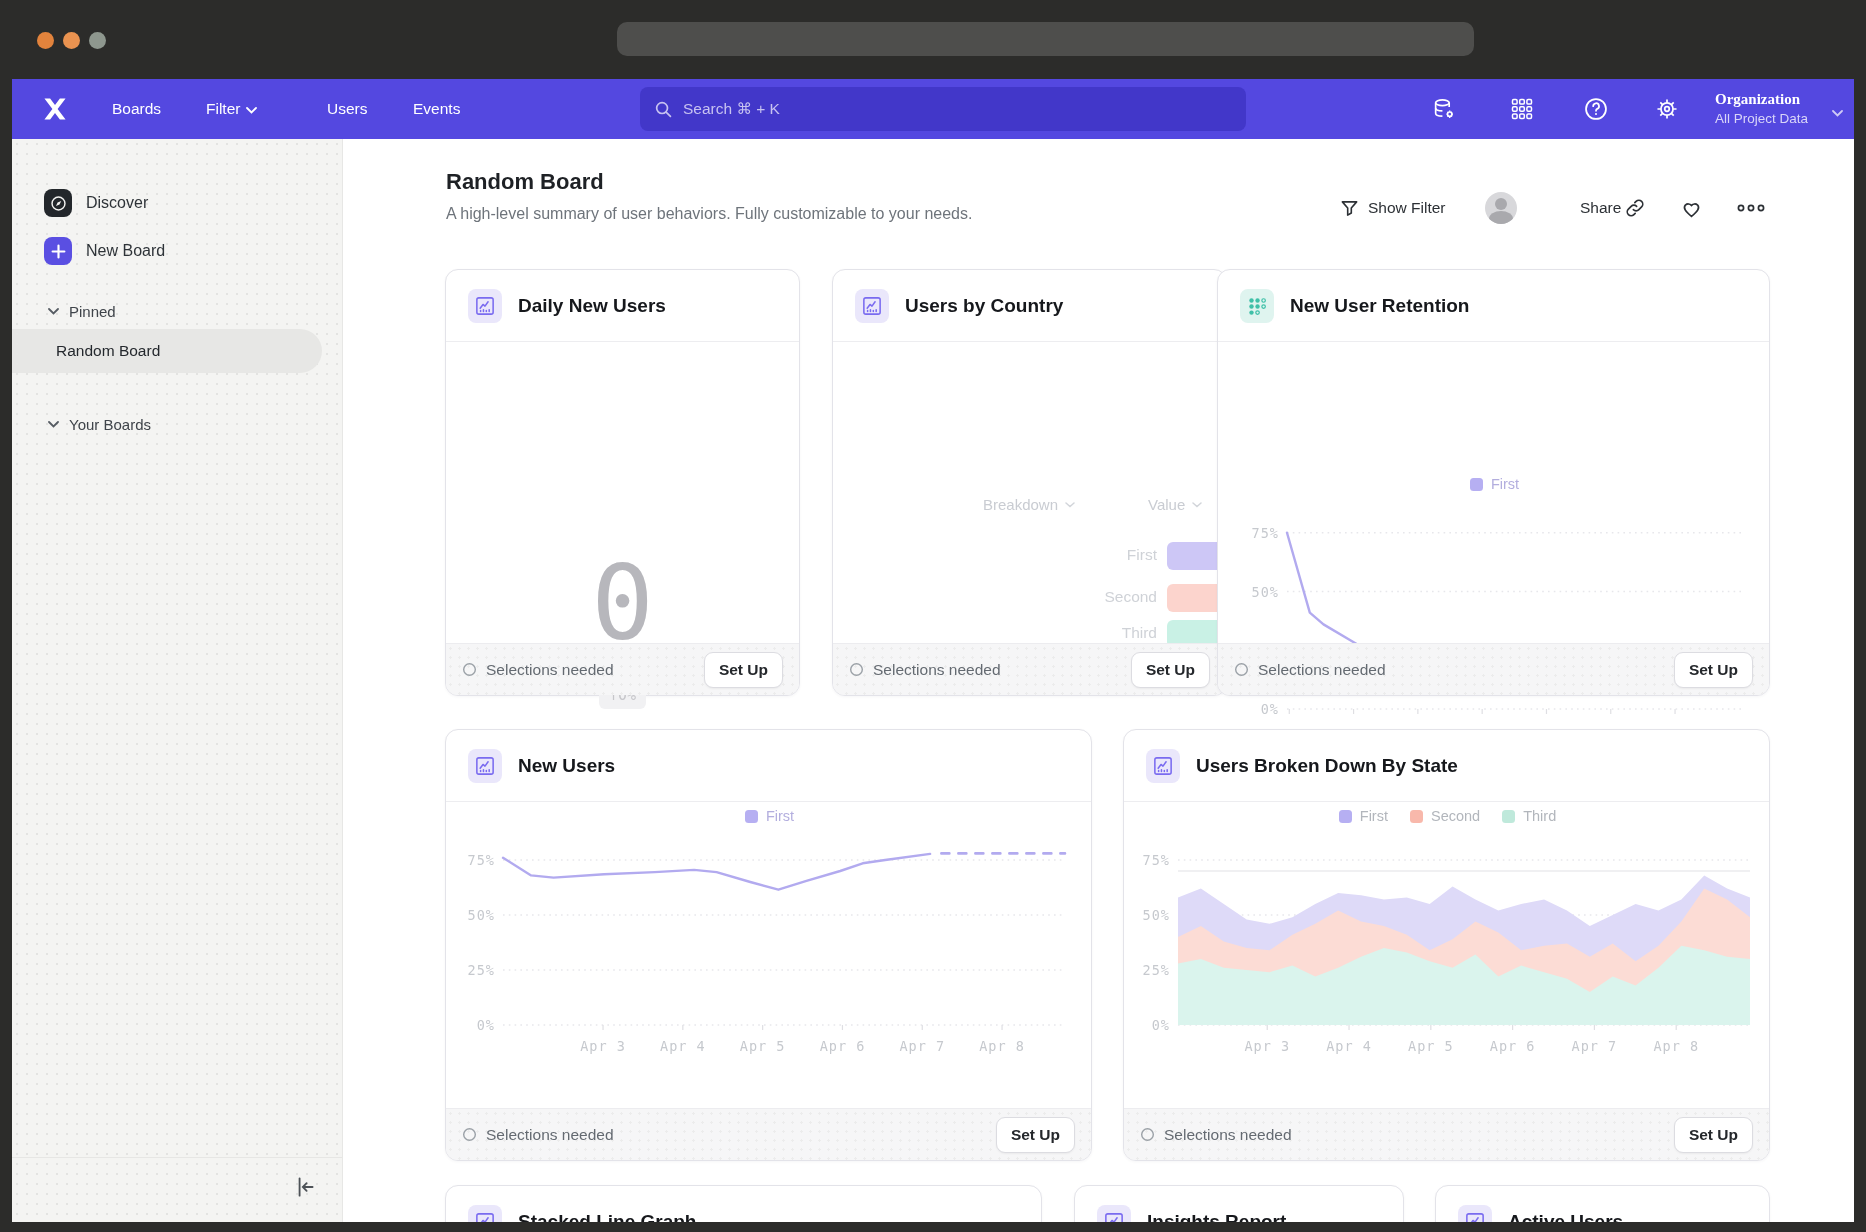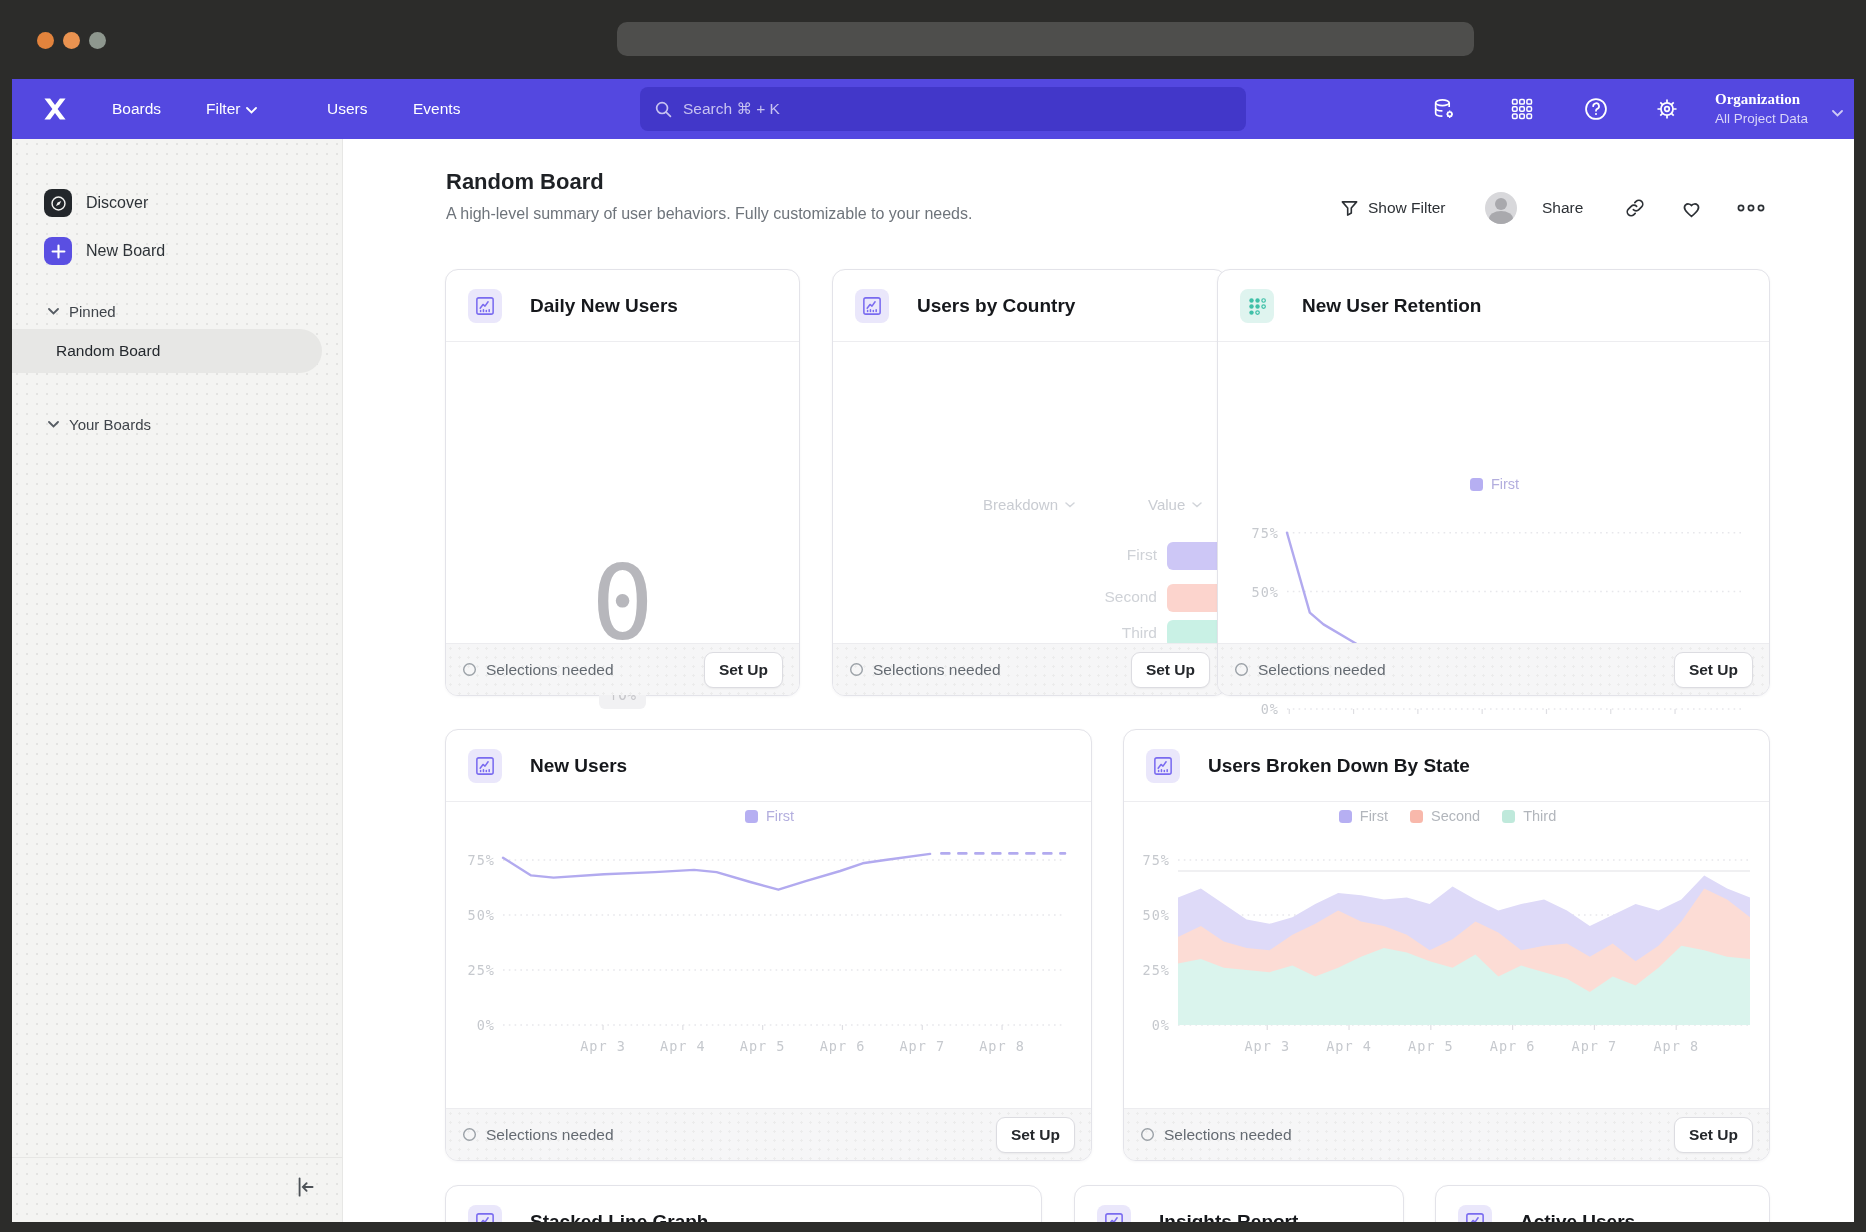--- a/index.html
+++ b/index.html
@@ -54,21 +54,21 @@
   .page-sub { position:absolute; left:103px; top:66px; font-size:16px; color:#6e747b; }
 
   .actions { position:absolute; top:51px; height:36px; display:flex; align-items:center; color:#2c3035; }
   .act-btn { display:flex; align-items:center; gap:9px; font-size:15.5px; cursor:pointer; color:#2c3035; }
   .avatar { width:32px; height:32px; border-radius:50%; background:#d8d8db; position:relative; overflow:hidden; cursor:pointer; }
   .avatar .head { position:absolute; left:10px; top:6px; width:12px; height:12px; border-radius:50%; background:#a9a9ad; }
   .avatar .body { position:absolute; left:4px; top:19px; width:24px; height:16px; border-radius:50%; background:#a9a9ad; }
 
   
   .card { position:absolute; background:#fff; border:1px solid #e3e3e9; border-radius:13px; box-shadow:0 1px 3px rgba(25,25,50,.04); }
-  .card-head { position:absolute; left:0; top:0; width:100%; height:72px; border-bottom:1px solid #ededf0; display:flex; align-items:center; gap:28px; padding-left:22px; }
+  .card-head { position:absolute; left:0; top:0; width:100%; height:72px; border-bottom:1px solid #ededf0; display:flex; align-items:center; gap:16px; padding-left:22px; }
   .card-ico { width:34px; height:34px; border-radius:8px; display:flex; align-items:center; justify-content:center; }
   .ico-insights { background:#eae7fb; color:#7a6bf0; }
   .ico-retention { background:#dff4ef; }
   .card-title { font-size:19px; font-weight:700; color:#16181c; }
   .card-foot { position:absolute; left:0; bottom:0; width:100%; height:52px; background:#f6f6f7;
     background-image:radial-gradient(#ececec 1px, transparent 1.1px); background-size:9px 9px;
     border-top:1px solid #ececef; border-radius:0 0 12px 12px; display:flex; align-items:center; padding:16px 16px; }
   .foot-status { display:flex; align-items:center; gap:9px; font-size:15.5px; color:#646a71; }
   .foot-status svg { color:#9ba1a7; }
   .setup-btn { margin-left:auto; background:#fff; border:1px solid #dcdce1; border-radius:9px; padding:8px 14px; font-size:15.5px; font-weight:600; color:#24272b; cursor:pointer; box-shadow:0 1px 2px rgba(0,0,0,.05); font-family:inherit; }
@@ -230,21 +230,21 @@
         </svg>
       <span>Show Filter</span>
     </div>
   </div>
   <div class="actions" style="left:1142px">
     <div class="avatar">
         <span class="head"></span>
         <span class="body"></span>
       </div>
   </div>
-  <div class="actions" style="left:1199px">
+  <div class="actions" style="left:1237px">
     <div class="act-btn">
         <span>Share</span>
       </div>
   </div>
   <div class="actions" style="left:1281px">
     <svg width="22" height="22" viewBox="0 0 24 24" fill="none" stroke="#2c3035" stroke-width="1.8" stroke-linecap="round">
       <path d="M10.2 13.8a4.2 4.2 0 0 0 6 0l3-3a4.24 4.24 0 1 0-6-6l-1.4 1.4"></path>
       <path d="M13.8 10.2a4.2 4.2 0 0 0-6 0l-3 3a4.24 4.24 0 1 0 6 6l1.4-1.4"></path>
     </svg>
   </div>

